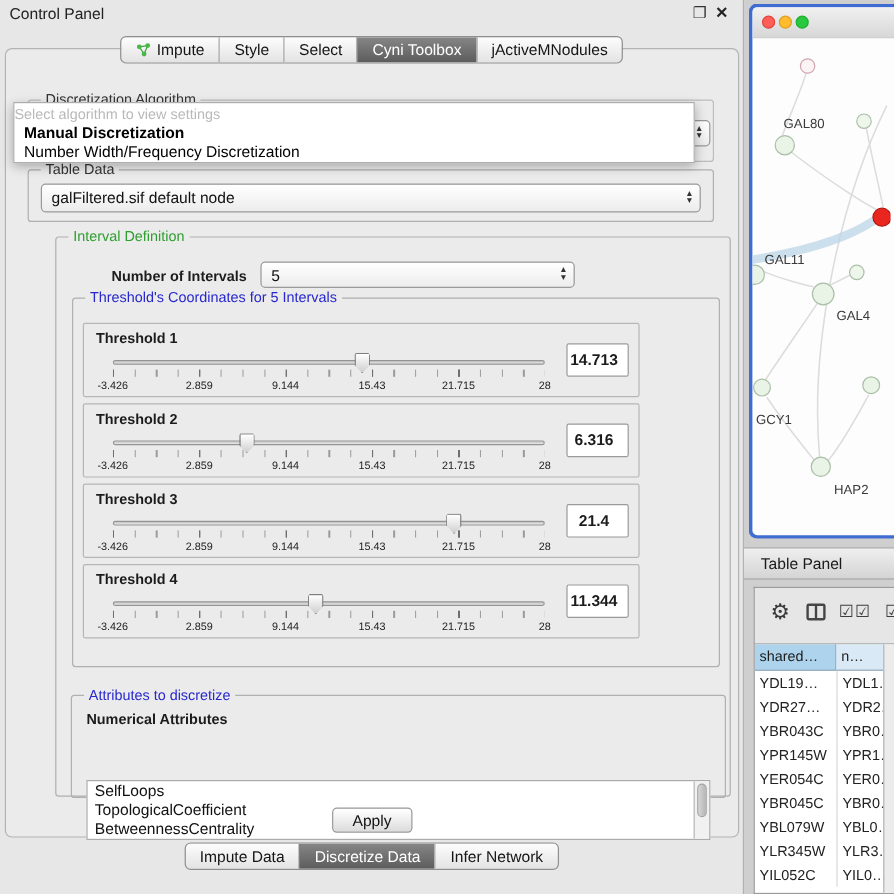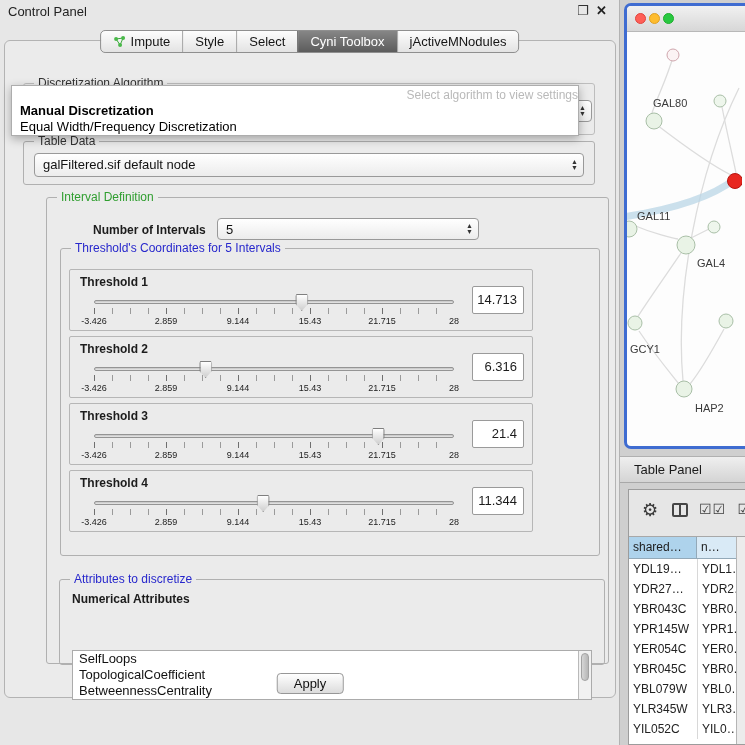--- a/index.html
+++ b/index.html
@@ -36,21 +36,21 @@
   .algo-group { left:18px; top:42px; width:572px; height:52px; border-color:#bdbdbd; }
   .combo { position:relative; border:1px solid #999; border-radius:4px; background:linear-gradient(#ffffff,#ececec); height:22px; }
   .combo-text { position:absolute; left:8px; top:0; line-height:21px; font-size:13px; color:#111; white-space:nowrap; }
   .combo-arrows { position:absolute; right:5px; top:50%; transform:translateY(-50%); font-size:7px; line-height:6px; color:#333; }
   .combo-arrows::before { content:"▲"; display:block; }
   .combo-arrows::after { content:"▼"; display:block; }
   .algo-combo { position:absolute; left:8px; top:16px; width:560px; }
 
   .dropdown { position:absolute; left:6px; top:44px; width:568px; height:51px; background:#fff; border:1px solid #adadad;
               box-shadow:0 3px 9px rgba(0,0,0,.30); z-index:10; }
-  .dd-header { text-align:right; color:#b9b9b9; font-size:12px; padding-top:2px; }
+  .dd-header { text-align:left; color:#b9b9b9; font-size:12px; padding-top:2px; }
   .dd-opt { font-size:13px; padding:1px 8px 0 8px; color:#000; }
 
   .td-group { left:18px; top:100px; width:572px; height:44px;text-align:center; }
   .td-combo { position:absolute; left:10px; top:11px; right:10px; height:24px; }
 
   .interval-group { left:41px; top:156px; width:563px; height:467px; }
   .num-label { position:absolute; left:22px; top:25px; font-size:12px;padding-left:24px; }
   .num-combo { position:absolute; left:170px; top:20px; width:262px; }
 
   .thr-group { position:absolute; left:13px; top:50px; width:540px; height:308px; border:1px solid #b0b0b0; border-radius:3px; }
@@ -64,21 +64,21 @@
            background:linear-gradient(#ffffff,#cfcfcf); border:1px solid #7f7f7f;
            clip-path:polygon(10% 0,90% 0,100% 12%,100% 58%,50% 100%,0 58%,0 12%); }
   .ticks { position:absolute; left:0; right:0; top:16px; height:6px;
            background-image:
              repeating-linear-gradient(to right,#6f6f6f 0 1px,transparent 1px 20%),
              repeating-linear-gradient(to right,#9a9a9a 0 1px,transparent 1px 5%);
            background-size:100% 6px,100% 3px; }
   .tick-labels { position:absolute; left:0; right:0; top:0; height:100%; }
   .tick-labels span { position:absolute; top:24px; transform:translateX(-50%); font-size:9px; color:#222; white-space:nowrap; }
   .thr-value { position:absolute; right:8px; top:16px; width:52px; height:28px; border:1px solid #9a9a9a; border-radius:2px;
-               background:#fff; font-size:13px; line-height:26px; text-align:right; padding-right:6px; }
+               background:#fff; font-size:13px; line-height:26px; text-align:center; padding-right:6px;font-weight:bold; }
 
   .attr-group { left:54px; top:538px; width:546px; height:86px; }
   .attr-sub { position:absolute; left:12px; top:12px; font-size:12px; font-weight:bold; }
   .listbox { position:absolute; left:12px; top:30px; right:12px; height:50px; background:#fff; border:1px solid #ababab; overflow:hidden;margin-top:40px; }
   .list-item { font-size:13px; line-height:16px; padding-left:6px; color:#111; white-space:nowrap; }
   .list-scrollbar { position:absolute; right:0; top:0; bottom:0; width:13px; background:#f1f1f1; border-left:1px solid #b9b9b9; }
   .list-thumb { position:absolute; left:2px; right:2px; top:2px; height:28px; border-radius:5px;
                 background:linear-gradient(90deg,#d6d6d6,#b6b6b6); border:1px solid #a2a2a2; }
 
   .apply-btn { position:absolute; left:50%; transform:translateX(-50%); top:632px; height:21px; padding:0 16px;
@@ -164,21 +164,21 @@
       <div class="group algo-group">
         <span class="group-title plain">Discretization Algorithm</span>
         <div class="combo algo-combo">
           <span class="combo-arrows"></span>
         </div>
       </div>
 
       <div class="dropdown">
         <div class="dd-header">Select algorithm to view settings</div>
         <div class="dd-opt bold">Manual Discretization</div>
-        <div class="dd-opt">Equal Width/Frequency Discretization</div>
+        <div class="dd-opt">Number Width/Frequency Discretization</div>
       </div>
 
       <div class="group td-group">
         <span class="group-title plain">Table Data</span>
         <div class="combo td-combo">
           <span class="combo-text">galFiltered.sif default node</span>
           <span class="combo-arrows"></span>
         </div>
       </div>
 
@@ -276,20 +276,31 @@
           <div class="list-item">BetweennessCentrality</div>
           <div class="list-scrollbar">
             <div class="list-thumb"></div>
           </div>
         </div>
       </div>
 
       <button class="apply-btn">Apply</button>
     </div>
 
+    <div class="seg bottom-seg">
+      <div class="seg-item">
+          <span>Impute Data</span>
+        </div>
+      <div class="seg-item selected">
+          <span>Discretize Data</span>
+        </div>
+      <div class="seg-item">
+          <span>Infer Network</span>
+        </div>
+    </div>
   </div>
 
   <div class="network-window">
     <div class="nw-titlebar">
       <span class="light red"></span>
       <span class="light yellow"></span>
       <span class="light green"></span>
     </div>
     <svg class="nw-canvas" viewBox="0 0 115 414">
       <g stroke="#dcdcdc" stroke-width="1.3" fill="none">

